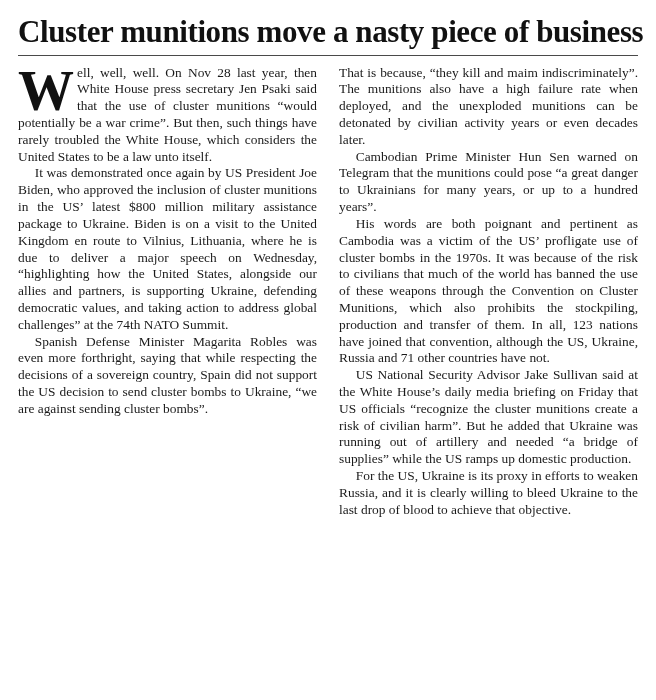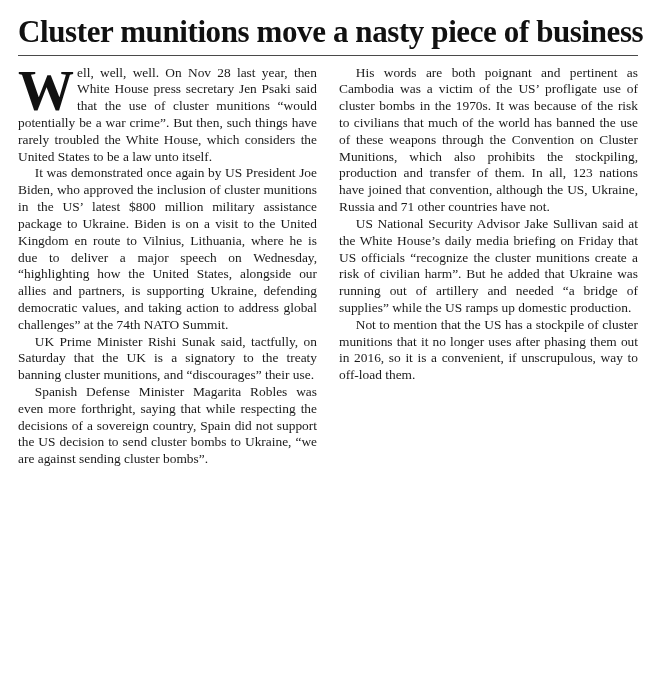--- a/index.html
+++ b/index.html
@@ -79,24 +79,25 @@
 <div class="page">
 
   <h1 class="headline">Cluster munitions move a nasty piece of business</h1>
   <hr class="rule">
 
   <div class="columns">
 
     <div class="col">
       <p class="first dropcap-para"><span class="dropcap">W</span><span>ell, well, well. On Nov 28 last year, then White House press secretary Jen Psaki said that the use of cluster munitions “would potentially be a war crime”. But then, such things have rarely troubled the White House, which considers the United States to be a law unto itself.</span></p>
       <p>It was demonstrated once again by US President Joe Biden, who approved the inclusion of cluster munitions in the US’ latest $800 million military assistance package to Ukraine. Biden is on a visit to the United Kingdom en route to Vilnius, Lithuania, where he is due to deliver a major speech on Wednesday, “highlighting how the United States, alongside our allies and partners, is supporting Ukraine, defending democratic values, and taking action to address global challenges” at the 74th NATO Summit.</p>
-      <p>UK Prime Minister Rishi Sunak said, tactfully, on Saturday that the UK is a signatory to the treaty banning cluster munitions, and “discourages” their use.</p>
       <p>Spanish Defense Minister Magarita Robles was even more forthright, saying that while respecting the decisions of a sovereign country, Spain did not support the US decision to send cluster bombs to Ukraine, “we are against sending cluster bombs”.</p>
     </div>
 
     <div class="col">
+      <p class="first">That is because, “they kill and maim indiscriminately”. The munitions also have a high failure rate when deployed, and the unexploded munitions can be detonated by civilian activity years or even decades later.</p>
+      <p>Cambodian Prime Minister Hun Sen warned on Telegram that the munitions could pose “a great danger to Ukrainians for many years, or up to a hundred years”.</p>
       <p>His words are both poignant and pertinent as Cambodia was a victim of the US’ profligate use of cluster bombs in the 1970s. It was because of the risk to civilians that much of the world has banned the use of these weapons through the Convention on Cluster Munitions, which also prohibits the stockpiling, production and transfer of them. In all, 123 nations have joined that convention, although the US, Ukraine, Russia and 71 other countries have not.</p>
       <p>US National Security Advisor Jake Sullivan said at the White House’s daily media briefing on Friday that US officials “recognize the cluster munitions create a risk of civilian harm”. But he added that Ukraine was running out of artillery and needed “a bridge of supplies” while the US ramps up domestic production.</p>
-      <p>Not to mention that the US has a stockpile of cluster munitions that it no longer uses after phasing them out in 2016, so it is a convenient, if unscrupulous, way to off-load them.</p>
+      <p>For the US, Ukraine is its proxy in efforts to weaken Russia, and it is clearly willing to bleed Ukraine to the last drop of blood to achieve that objective.</p>
     </div>
 
   </div>
 </div>
 
 </body></html>

